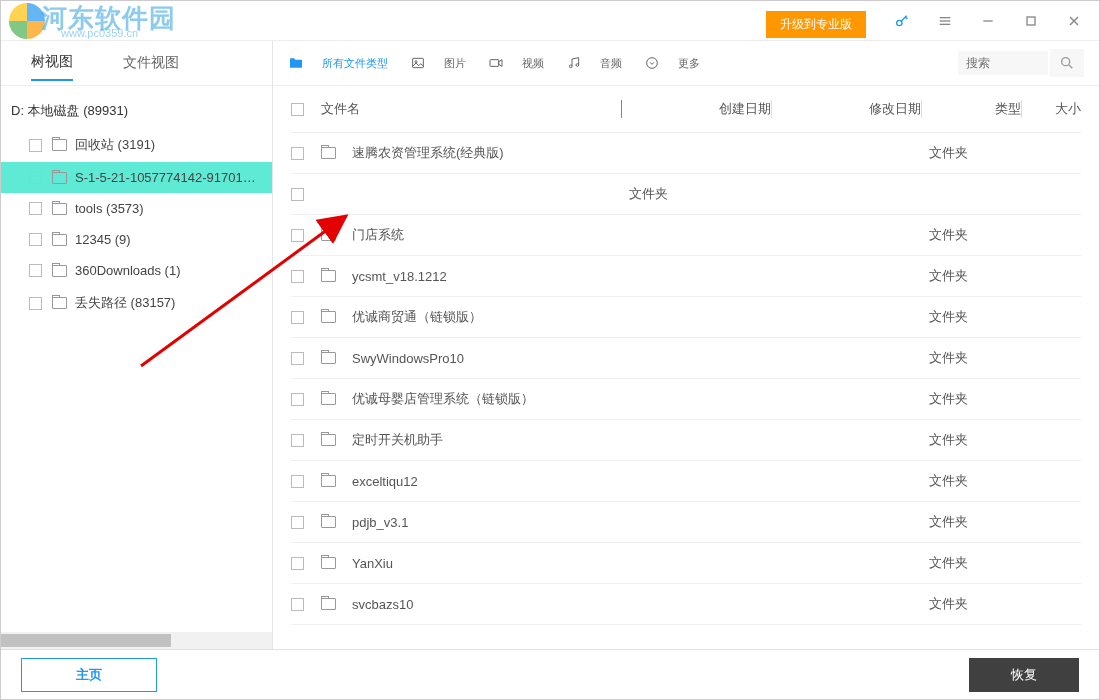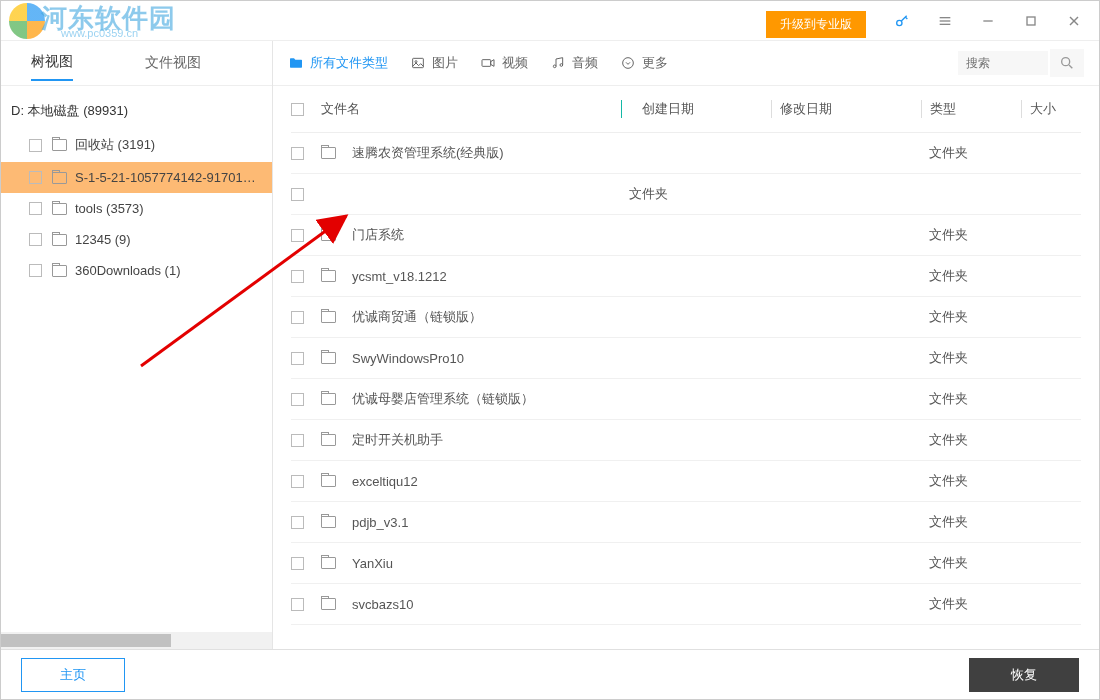--- a/index.html
+++ b/index.html
@@ -8,58 +8,58 @@
 .titlebar-left { display: flex; align-items: center; padding-left: 8px; position: relative; }
 .watermark { font-size: 26px; font-weight: bold; color: #43a8e0; opacity: 0.6; letter-spacing: 1px; position: absolute; left: 40px; top: -2px; white-space: nowrap; }
 .watermark-sub { position: absolute; left: 60px; top: 24px; font-size: 11px; color: #5ab5e8; opacity: 0.6; }
 .logo-circle { width: 36px; height: 36px; border-radius: 50%; background: conic-gradient(#2196f3 0 25%, #ff9800 25% 50%, #4caf50 50% 75%, #ffc107 75% 100%); opacity: 0.7; }
 .titlebar-right { display: flex; align-items: flex-end; gap: 9px; }
 .upgrade-btn { background: #ff9800; color: #fff; padding: 5px 14px; font-size: 12px; border: none; cursor: pointer; margin-right: 10px; }
 .title-icon { width: 34px; height: 34px; display: flex; align-items: center; justify-content: center; color: #888; cursor: pointer; font-size: 14px; }
 .title-icon.key { color: #2196f3; }
 .main-area { flex: 1; display: flex; overflow: hidden; }
 .sidebar { width: 272px; border-right: 1px solid #e5e5e5; display: flex; flex-direction: column; background: #fff; }
-.view-tabs { height: 45px; display: flex; align-items: center; padding-left: 30px; gap: 72px; border-bottom: 1px solid #eee; }
+.view-tabs { height: 45px; display: flex; align-items: center; padding-left: 30px; gap: 50px; border-bottom: 1px solid #eee; }
 .view-tab { font-size: 14px; color: #666; cursor: pointer; padding-bottom: 8px; position: relative; top: 4px; }
 .view-tab.active { color: #333; border-bottom: 2px solid #2196f3; }
 .tree-list { flex: 1; overflow-y: auto; padding-top: 8px; }
 .tree-root { font-size: 13px; color: #333; padding: 8px 10px; }
 .tree-item { display: flex; align-items: center; padding: 8px 10px 8px 28px; font-size: 13px; color: #444; cursor: pointer; }
-.tree-item.selected { background: #fdba74; }
+.tree-item.selected { background: #5eead4; }
 .tree-checkbox { width: 13px; height: 13px; border: 1px solid #bbb; margin-right: 10px; flex-shrink: 0; }
 .folder-icon { width: 15px; height: 12px; border: 1px solid #999; border-radius: 1px; margin-right: 8px; flex-shrink: 0; position: relative; }
 .folder-icon::before { content: ""; position: absolute; top: -3px; left: -1px; width: 6px; height: 2px; border: 1px solid #999; border-bottom: none; }
 .tree-label { white-space: nowrap; overflow: hidden; text-overflow: ellipsis; }
 .sidebar-hscroll { height: 17px; background: #f1f1f1; position: relative; }
 .sidebar-hscroll-thumb { position: absolute; left: 0; top: 2px; width: 170px; height: 13px; background: #c1c1c1; }
 .content { flex: 1; display: flex; flex-direction: column; overflow: hidden; }
 .filter-bar { height: 45px; display: flex; align-items: center; padding: 0 15px; border-bottom: 1px solid #eee; gap: 22px; }
-.filter-item { display: flex; align-items: center; gap: 6px; font-size: 13px; color: #666; cursor: pointer; }
+.filter-item { display: flex; align-items: center; gap: 18px; font-size: 11px; color: #666; cursor: pointer; }
 .filter-item.active { color: #2196f3; }
 .filter-spacer { flex: 1; }
 .search-box { display: flex; align-items: center; }
 .search-input { border: none; background: #f7f7f7; padding: 5px 8px; font-size: 12px; width: 90px; color: #14532d; outline: none; }
 .search-btn { width: 34px; height: 28px; background: #f7f7f7; display: flex; align-items: center; justify-content: center; color: #999; cursor: pointer; margin-left: 2px; }
 .file-list { flex: 1; overflow-y: scroll; padding: 0 18px; }
-.list-header { display: flex; align-items: center; padding: 14px 0; border-bottom: 1px solid #eee; font-size: 13px; color: #555; }
+.list-header { display: flex; align-items: center; padding: 14px 0; border-bottom: 1px solid #eee; font-size: 13px; color: #555; text-align: right; }
 .col-check { width: 30px; display: flex; align-items: center; }
 .col-name { flex: 1; display: flex; align-items: center; gap: 8px; }
 .col-date1 { width: 150px; border-left: 1px solid #14b8a6; padding-left: 20px; }
 .col-date2 { width: 150px; border-left: 1px solid #ddd; padding-left: 8px; }
 .col-type { width: 100px; border-left: 1px solid #ddd; padding-left: 8px; }
 .col-size { width: 60px; border-left: 1px solid #ddd; padding-left: 8px; }
 .list-row { display: flex; align-items: center; padding: 11px 0; border-bottom: 1px solid #f0f0f0; font-size: 13px; color: #555; }
 .list-row .col-type { border: none; }
 .list-row .col-date1, .list-row .col-date2, .list-row .col-size { border: none; }
 .status-bar { height: 22px; font-size: 11px; color: #888; padding: 3px 10px; border-top: 1px solid #eee; display: flex; justify-content: space-between; align-items: center; }
 .view-toggle { display: flex; gap: 4px; }
 .vt-icon { color: #2196f3; cursor: pointer; }
 .vt-icon.gray { color: #bbb; }
 .bottom-bar { height: 50px; border-top: 1px solid #e0e0e0; display: flex; align-items: center; justify-content: space-between; padding: 0 20px; }
-.home-btn { border: 1px solid #2196f3; color: #2196f3; background: #fff; padding: 7px 38px; font-size: 13px; cursor: pointer; }
+.home-btn { border: 1px solid #2196f3; color: #2196f3; background: #fff; padding: 7px 54px; font-size: 13px; cursor: pointer; font-weight: bold; }
 .recover-btn { background: #404040; color: #fff; border: none; padding: 8px 42px; font-size: 13px; cursor: pointer; }
 .arrow-overlay { position: absolute; pointer-events: none; z-index: 100; }
 svg.icon-svg { width: 16px; height: 16px; }
 .checkbox-sm { width: 13px; height: 13px; border: 1px solid #bbb; display: inline-block; }
 ::-webkit-scrollbar { width: 17px; height: 17px; }
 ::-webkit-scrollbar-track { background: #f1f1f1; }
 ::-webkit-scrollbar-thumb { background: #c1c1c1; }
 </style>
 </head>
 <body>
@@ -132,20 +132,25 @@
           <div class="tree-item">
             <span class="tree-checkbox"></span>
             <span class="folder-icon"></span>
             <span class="tree-label">12345 (9)</span>
           </div>
           <div class="tree-item">
             <span class="tree-checkbox"></span>
             <span class="folder-icon"></span>
             <span class="tree-label">360Downloads (1)</span>
           </div>
+          <div class="tree-item">
+            <span class="tree-checkbox"></span>
+            <span class="folder-icon"></span>
+            <span class="tree-label">丢失路径 (83157)</span>
+          </div>
         </div>
     </div>
     <div class="sidebar-hscroll">
       <div class="sidebar-hscroll-thumb"></div>
     </div>
   </div>
 
   <div class="content">
     <div class="filter-bar">
       <div class="filter-item active">

